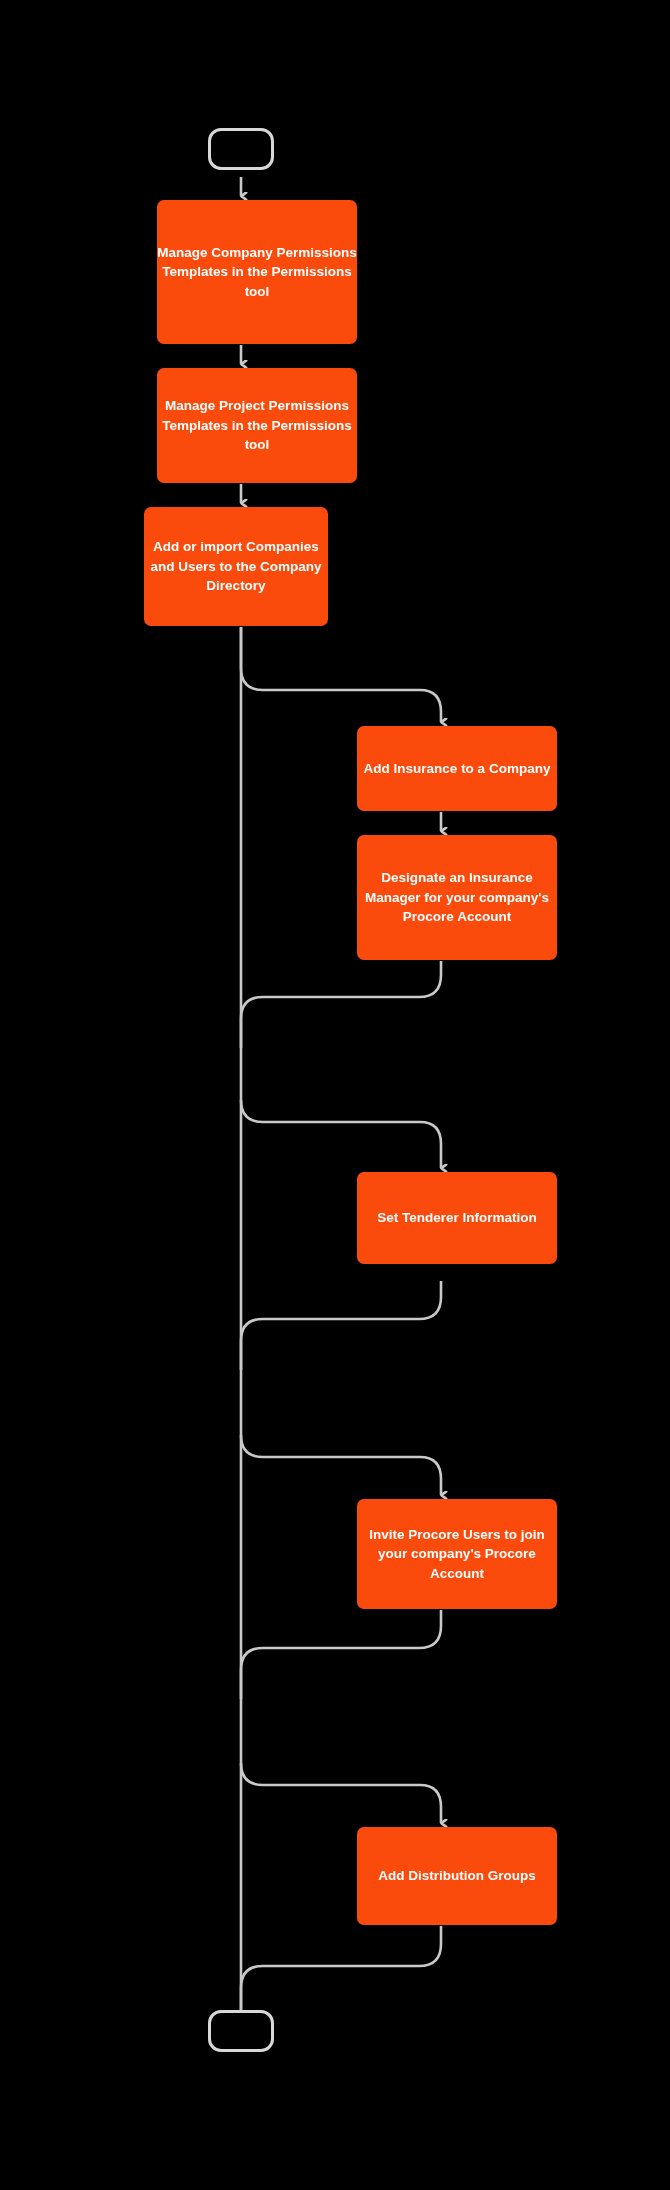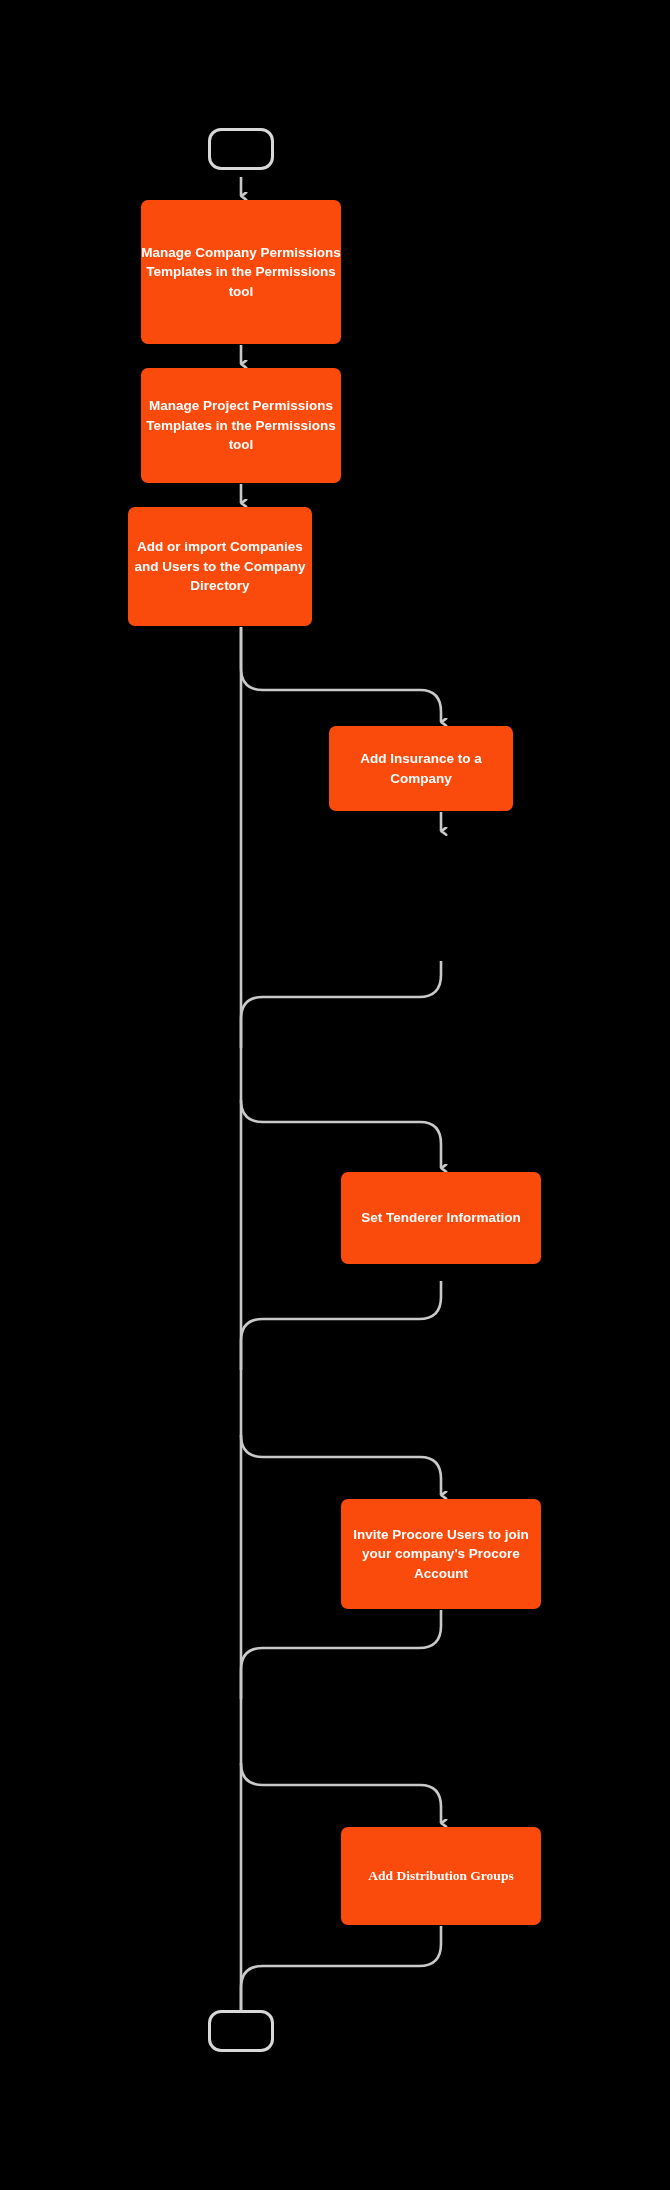--- a/index.html
+++ b/index.html
@@ -30,20 +30,21 @@
     text-align: center;
     border-radius: 7px;
   }
   .node.process {
     background: #fb4b0c;
     color: #ffffff;
     font-weight: bold;
     font-size: 13.5px;
     line-height: 1.45;
     padding: 6px 0;
+    margin-left: 16px;
   }
   .node.terminal {
     background: #000000;
     border: 3px solid #d8d8d8;
     border-radius: 13px;
   }
   .node .label { display: block; }
 </style>
 </head>
 <body>
@@ -95,34 +96,37 @@
   </div>
 
   <div class="node process" style="left:141px; top:368px; width:200px; height:115px;">
     <span class="label">Manage Project Permissions Templates in the Permissions tool</span>
   </div>
 
   <div class="node process" style="left:128px; top:507px; width:184px; height:119px;">
     <span class="label">Add or import Companies and Users to the Company Directory</span>
   </div>
 
-  <div class="node process" style="left:329px; top:726px; width:184px; height:85px;text-align:center;">
+  <div class="node process" style="left:341px; top:726px; width:200px; height:85px;text-align:center;">
     <span class="label">Add Insurance to a Company</span>
   </div>
 
+  <div class="node process" style="left:341px; top:835px; width:200px; height:125px;">
+    <span class="label">Designate an Insurance Manager for your company's Procore Account</span>
+  </div>
 
   <div class="node process" style="left:341px; top:1172px; width:200px; height:92px;">
     <span class="label">Set Tenderer Information</span>
   </div>
 
   <div class="node process" style="left:341px; top:1499px; width:200px; height:110px;">
     <span class="label">Invite Procore Users to join your company's Procore Account</span>
   </div>
 
-  <div class="node process" style="left:341px; top:1827px; width:200px; height:98px;font-family:Liberation Serif, serif;">
+  <div class="node process" style="left:341px; top:1827px; width:200px; height:98px;">
     <span class="label">Add Distribution Groups</span>
   </div>
 
   <div class="node terminal" style="left:208px; top:2010px; width:66px; height:42px;">
     <span class="label"></span>
   </div>
 
 </div>
 
 </body></html>

